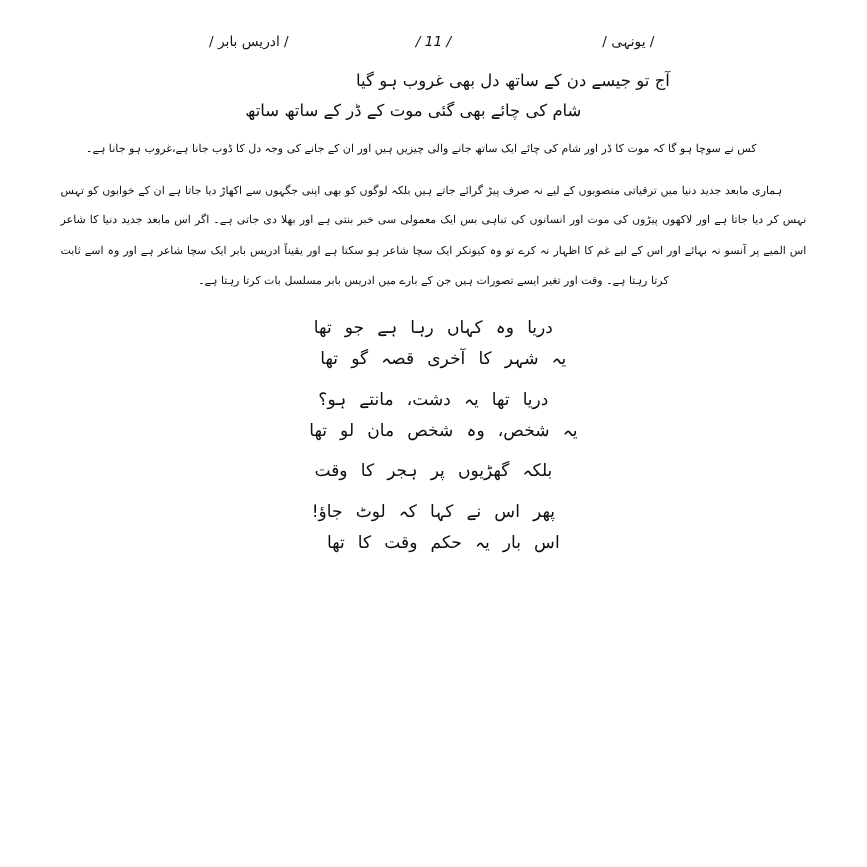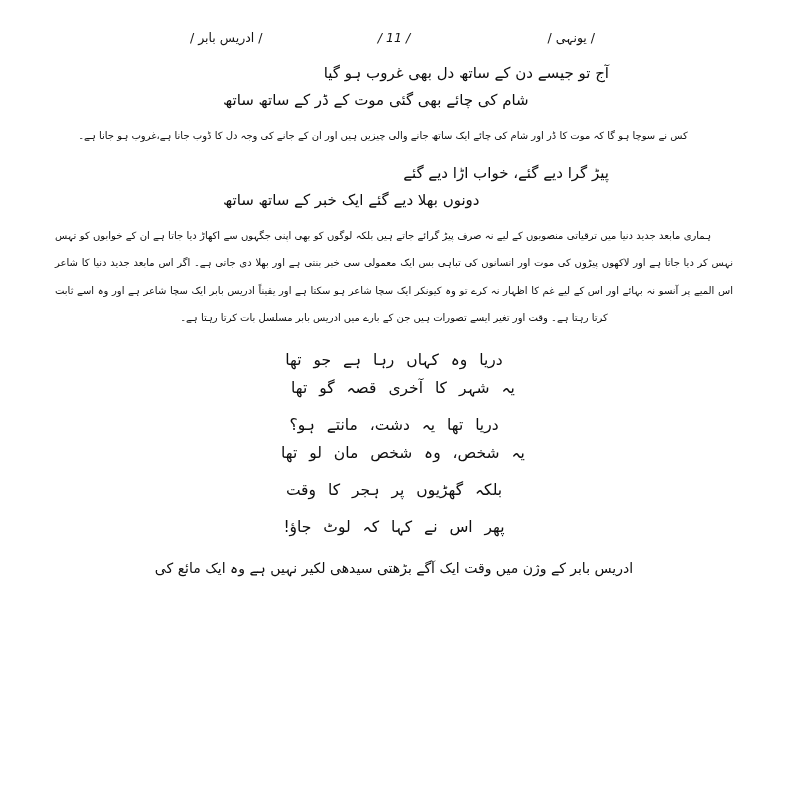--- a/index.html
+++ b/index.html
@@ -104,24 +104,20 @@
 
   <div class="content">
 
     <div class="couplet">
       <div class="hemistich-1">آج تو جیسے دن کے ساتھ دل بھی غروب ہو گیا</div>
       <div class="hemistich-2">شام کی چائے بھی گئی موت کے ڈر کے ساتھ ساتھ</div>
     </div>
 
     <p class="prose">کس نے سوچا ہو گا کہ موت کا ڈر اور شام کی چائے ایک ساتھ جانے والی چیزیں ہیں اور ان کے جانے کی وجہ دل کا ڈوب جانا ہے،غروب ہو جانا ہے۔</p>
 
-    <div class="couplet">
-      <div class="hemistich-1">پیڑ گرا دیے گئے، خواب اڑا دیے گئے</div>
-      <div class="hemistich-2">دونوں بھلا دیے گئے ایک خبر کے ساتھ ساتھ</div>
-    </div>
 
     <p class="prose">ہماری مابعد جدید دنیا میں ترقیاتی منصوبوں کے لیے نہ صرف پیڑ گرائے جاتے ہیں بلکہ لوگوں کو بھی اپنی جگہوں سے اکھاڑ دیا جاتا ہے ان کے خوابوں کو تہس نہس کر دیا جاتا ہے اور لاکھوں پیڑوں کی موت اور انسانوں کی تباہی بس ایک معمولی سی خبر بنتی ہے اور بھلا دی جاتی ہے۔ اگر اس مابعد جدید دنیا کا شاعر اس المیے پر آنسو نہ بہائے اور اس کے لیے غم کا اظہار نہ کرے تو وہ کیونکر ایک سچا شاعر ہو سکتا ہے اور یقیناً ادریس بابر ایک سچا شاعر ہے اور وہ اسے ثابت کرتا رہتا ہے۔ وقت اور تغیر ایسے تصورات ہیں جن کے بارے میں ادریس بابر مسلسل بات کرتا رہتا ہے۔</p>
 
     <div class="verses">
 
       <div class="verse-couplet">
         <div class="v-line v-line-1">دریا وہ کہاں رہا ہے جو تھا</div>
         <div class="v-line v-line-2">یہ شہر کا آخری قصہ گو تھا</div>
       </div>
 
@@ -129,20 +125,20 @@
         <div class="v-line v-line-1">دریا تھا یہ دشت، مانتے ہو؟</div>
         <div class="v-line v-line-2">یہ شخص، وہ شخص مان لو تھا</div>
       </div>
 
       <div class="verse-couplet">
         <div class="v-line v-line-1">بلکہ گھڑیوں پر ہجر کا وقت</div>
       </div>
 
       <div class="verse-couplet">
         <div class="v-line v-line-1">پھر اس نے کہا کہ لوٹ جاؤ!</div>
+        <div class="v-line v-line-2">اس بار یہ حکم وقت کا تھا</div>
       </div>
 
     </div>
 
-    <p class="prose-final">ادریس بابر کے وژن میں وقت ایک آگے بڑھتی سیدھی لکیر نہیں ہے وہ ایک مائع کی</p>
 
   </div>
 </div>
 
 </body></html>

